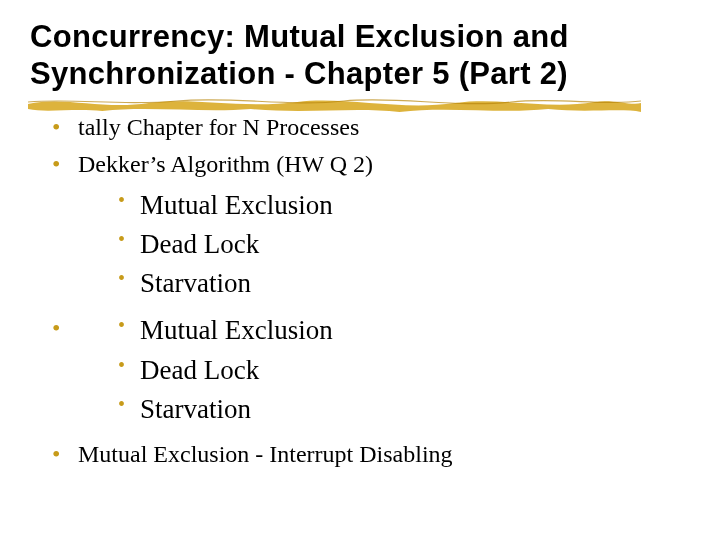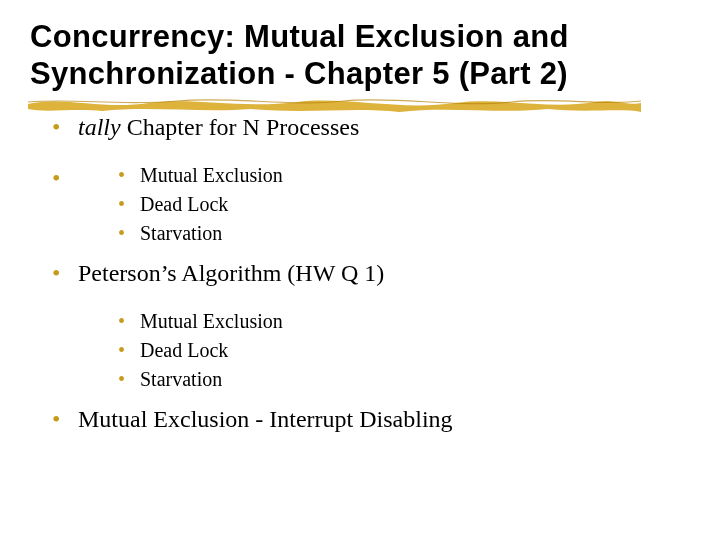--- a/index.html
+++ b/index.html
@@ -56,66 +56,66 @@
     content: "•";
     position: absolute;
     left: 0;
     top: 0;
     color: #c79b1a;
     font-size: 24px;
     line-height: 1.45;
   }
   ul.level2 {
     list-style: none;
-    margin: 16px 0 8px 0;
+    margin: 4px 0 8px 0;
     padding: 0 0 0 40px;
-    font-size: 20px;
+    font-size: 27px;
     line-height: 1.45;
   }
   ul.level2 > li {
     position: relative;
     padding-left: 22px;
   }
   ul.level2 > li::before {
     content: "•";
     position: absolute;
     left: 0;
     top: 0;
     color: #c79b1a;
     font-size: 20px;
     line-height: 1.45;
   }
-  .ital { font-style: italic; }
+  .ital { }
 </style>
 </head>
 <body>
 <div class="slide">
 
   <h1 class="title">Concurrency: Mutual Exclusion and Synchronization - Chapter 5 (Part 2)</h1>
 
   <div class="title-underline">
     <svg viewBox="0 0 660 20" preserveAspectRatio="none">
       <path d="M0,10 C40,2 80,16 130,9 C180,3 230,15 290,8 C340,2 400,17 460,9 C510,3 560,16 610,8 C630,5 650,12 660,9 L660,18 C640,14 600,19 560,15 C510,20 450,12 400,18 C350,13 300,20 240,15 C190,19 130,12 80,17 C50,14 20,19 0,15 Z" fill="#d7a61a" opacity="0.85"></path>
       <path d="M0,8 C50,4 100,12 160,7 C220,2 280,13 340,7 C400,2 460,14 520,8 C570,3 620,12 660,7" stroke="#b8860b" stroke-width="1.2" fill="none" opacity="0.7"></path>
     </svg>
   </div>
 
   <ul class="level1">
     <li>
       <span class="ital">tally</span><span> Chapter for N Processes</span>
     </li>
     <li>
+      <span>Dekker’s Algorithm (HW Q 2)</span>
       <ul class="level2">
         <li>Mutual Exclusion</li>
         <li>Dead Lock</li>
         <li>Starvation</li>
       </ul>
     </li>
     <li>
-      <span>Peterson’s Algorithm (HW Q 1)</span>
       <ul class="level2">
         <li>Mutual Exclusion</li>
         <li>Dead Lock</li>
         <li>Starvation</li>
       </ul>
     </li>
     <li>Mutual Exclusion - Interrupt Disabling</li>
   </ul>
 
 </div>

